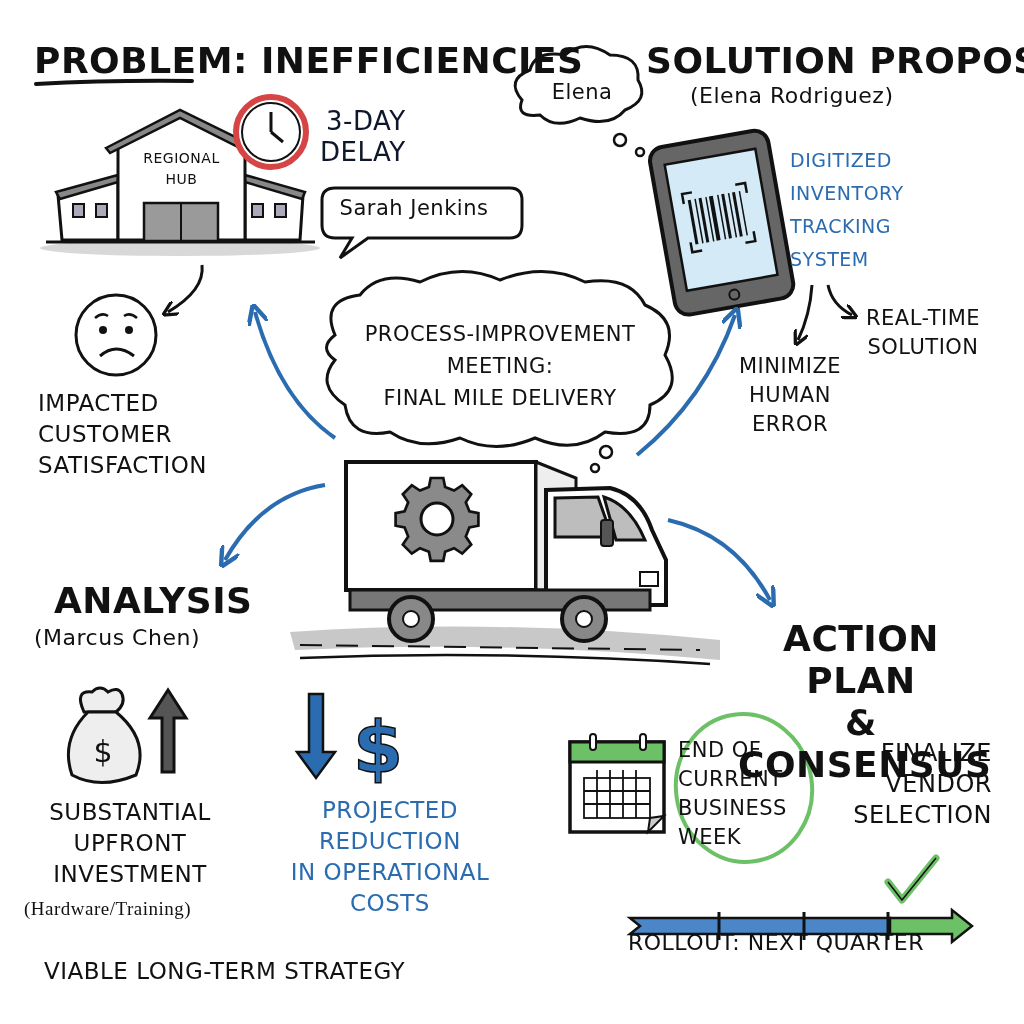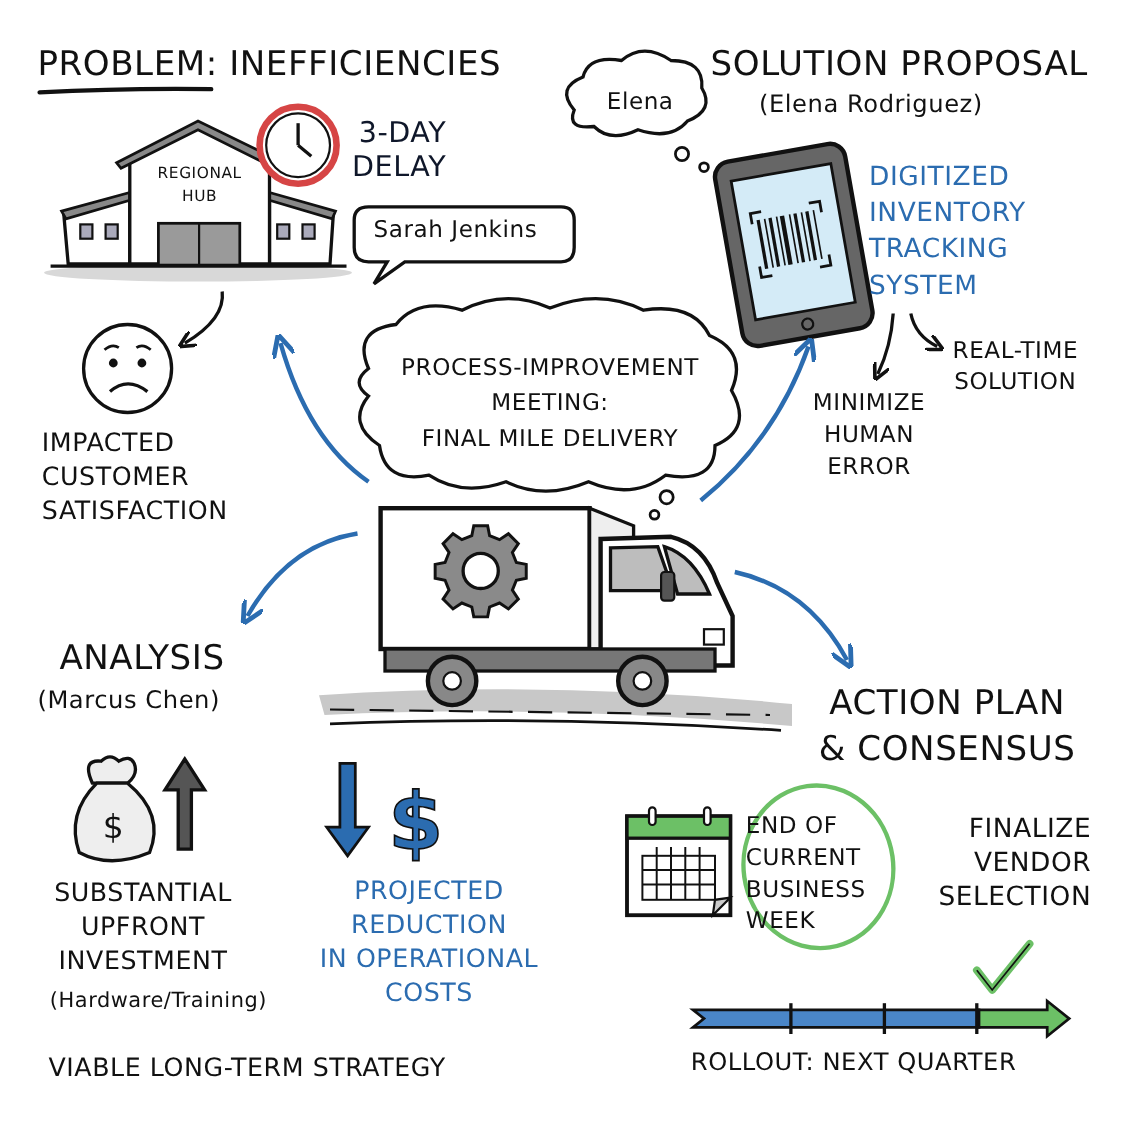--- a/index.html
+++ b/index.html
@@ -1,20 +1,20 @@
 <!DOCTYPE html>
 <html><head>
 <meta charset="utf-8">
 <style>
   html, body { margin: 0; padding: 0; background: #ffffff; }
   body { width: 1024px; height: 1024px; position: relative; overflow: hidden;
          font-family: "DejaVu Sans", "Liberation Sans", sans-serif; color: #111; }
   .abs { position: absolute; }
   .hand { font-family: "DejaVu Sans", sans-serif; letter-spacing: 0.5px; }
-  .h-title { font-size: 31px; font-weight: normal; white-space: nowrap; }
+  .h-title { font-size: 36px; font-weight: bold; white-space: nowrap; }
   .sub { font-size: 22px; white-space: nowrap; }
   .lbl { font-size: 23px; line-height: 31px; text-align: center; white-space: pre-line; }
   .blue { color: #2b6cb0; }
   .red { color: #0f172a; text-align: right; }
   svg { overflow: visible; }
 </style>
 </head>
 <body>
 
 <svg class="abs" style="left:0;top:0" width="1024" height="1024">
@@ -183,48 +183,48 @@
 <div class="abs hand red" style="left:320px;top:106px;font-size:26px;line-height:31px;white-space:pre-line;">3-DAY
 DELAY</div>
 <div class="abs hand" style="left:322px;top:196px;width:184px;text-align:center;font-size:21px;">Sarah Jenkins</div>
 <div class="abs hand lbl" style="left:38px;top:388px;width:190px;text-align:left;">IMPACTED
 CUSTOMER
 SATISFACTION</div>
 
 <div class="abs hand h-title" style="left:646px;top:40px;">SOLUTION PROPOSAL</div>
 <div class="abs hand sub" style="left:690px;top:83px;">(Elena Rodriguez)</div>
 <div class="abs hand" style="left:530px;top:80px;width:104px;text-align:center;font-size:21px;">Elena</div>
-<div class="abs hand lbl blue" style="left:790px;top:144px;width:180px;font-size:24px;line-height:33px;text-align:left;">DIGITIZED
+<div class="abs hand lbl blue" style="left:790px;top:144px;width:180px;font-size:19px;line-height:33px;text-align:left;">DIGITIZED
 INVENTORY
 TRACKING
 SYSTEM</div>
 <div class="abs hand lbl" style="left:730px;top:352px;width:120px;font-size:21px;line-height:29px;">MINIMIZE
 HUMAN
 ERROR</div>
 <div class="abs hand lbl" style="left:858px;top:304px;width:130px;font-size:21px;line-height:29px;">REAL-TIME
 SOLUTION</div>
 
 <div class="abs hand lbl" style="left:340px;top:318px;width:320px;font-size:21px;line-height:32px;">PROCESS-IMPROVEMENT
 MEETING:
 FINAL MILE DELIVERY</div>
 
 <div class="abs hand h-title" style="left:54px;top:580px;">ANALYSIS</div>
 <div class="abs hand sub" style="left:34px;top:625px;">(Marcus Chen)</div>
 <div class="abs hand lbl" style="left:30px;top:797px;width:200px;">SUBSTANTIAL
 UPFRONT
 INVESTMENT</div>
-<div class="abs hand" style="left:24px;top:898px;width:240px;text-align:center;font-size:19px;white-space:nowrap;">(Hardware/Training)</div>
+<div class="abs hand" style="left:24px;top:898px;width:240px;font-size:19px;white-space:nowrap;font-family:Liberation Serif, serif;">(Hardware/Training)</div>
 <div class="abs hand lbl blue" style="left:272px;top:795px;width:236px;font-size:23px;line-height:31px;">PROJECTED
 REDUCTION
 IN OPERATIONAL
 COSTS</div>
 <div class="abs hand" style="left:44px;top:958px;font-size:23px;white-space:nowrap;">VIABLE LONG-TERM STRATEGY</div>
 
 <div class="abs hand h-title" style="left:738px;top:618px;line-height:42px;white-space:pre-line;text-align:center;width:246px;">ACTION PLAN
 &amp; CONSENSUS</div>
 <div class="abs hand lbl" style="left:678px;top:736px;width:134px;font-size:21px;line-height:29px;text-align:left;">END OF
 CURRENT
 BUSINESS
 WEEK</div>
 <div class="abs hand lbl" style="left:842px;top:738px;width:150px;font-size:24px;line-height:31px;text-align:right;">FINALIZE
 VENDOR
 SELECTION</div>
-<div class="abs hand" style="left:628px;top:954px;font-size:22px;white-space:nowrap;">ROLLOUT: NEXT QUARTER</div>
+<div class="abs hand" style="left:628px;top:930px;font-size:22px;white-space:nowrap;">ROLLOUT: NEXT QUARTER</div>
 
 </body></html>

